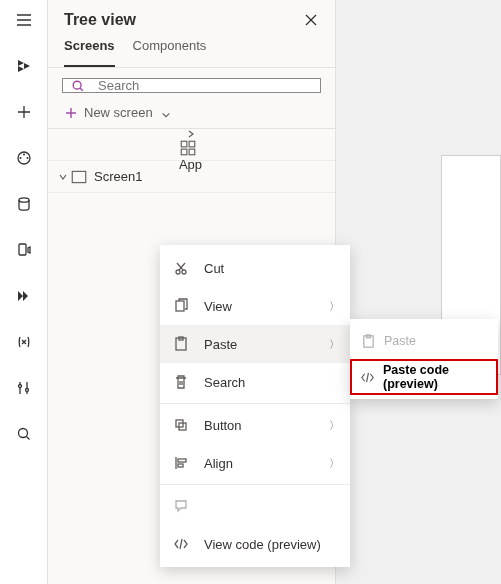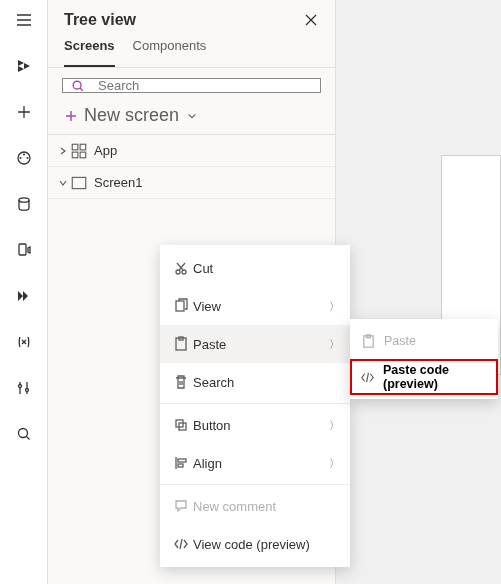--- a/index.html
+++ b/index.html
@@ -22,42 +22,42 @@
   .tabs { display:flex; gap: 18px; padding: 8px 16px 0 16px; border-bottom: 1px solid #e1e1e1; }
   .tab { font-size: 13px; color:#605e5c; padding-bottom: 12px; cursor:pointer;text-align:right; }
   .tab.active { color:#323130; font-weight:600; border-bottom: 2px solid #323130; }
   .search-wrap { padding: 10px 14px 4px 14px; }
   .search {
     display:flex; align-items:center; gap:13px; border:1px solid #8a8886; background:#fff;
     height:15px; padding: 0 8px;
   }
   .search svg { width:14px; height:14px; stroke:#a349a4; fill:none; stroke-width:1.6; }
   .search input { border:none; outline:none; font-size:13px; flex:1; background:transparent; color:#323130; }
-  .newscreen { display:flex; align-items:center; gap:6px; padding: 8px 16px; font-size:18px; color:#605e5c; cursor:pointer; }
+  .newscreen { display:flex; align-items:flex-end; gap:6px; padding: 8px 16px; font-size:13px; color:#605e5c; cursor:pointer; }
   .newscreen svg { stroke:#a349a4; }
   .tree { border-top: 1px solid #e1e1e1; }
   .tree-row { display:flex; align-items:center; height:32px; font-size:13px; color:#323130; cursor:pointer; padding-right:10px; }
   .tree-row.border { border-bottom: 1px solid #edebe9; }
   .tree-row .chev { width:14px; display:flex; justify-content:center; }
   .tree-row .ticon { width:18px; height:18px; display:flex; align-items:center; justify-content:center; margin-right:6px; }
-  .tree-row.app-row { padding-left: 8px; }
+  .tree-row.app-row { padding-left: 8px; flex-direction: column; }
   .tree-row.screen-row { padding-left: 8px; }
   .tree-row.button-row { padding-left: 40px; background:#f3f2f1; }
   .tree-row.button-row .ticon svg { stroke:#a349a4; fill:#a349a4; }
   .tree-row .more { margin-left:auto; color:#605e5c; letter-spacing:2px; font-size:11px; }
   .canvas { flex:1; background:#f0f0f0; position:relative; }
   .canvas .artboard { position:absolute; right:0; top:155px; width:60px; height:220px; background:#fff; border:1px solid #d0d0d0; }
 
   .ctx-menu {
     position:absolute; left:160px; top:245px; width:190px; background:#fff;
     box-shadow: 0 4px 14px rgba(0,0,0,0.18); z-index:10; padding:4px 0;
   }
   .ctx-item {
     display:flex; align-items:center; height:38px; padding:0 12px; font-size:13px;
-    color:#323130; cursor:pointer; gap:3px; position:relative;
+    color:#323130; cursor:pointer; gap:14px; position:relative;
   }
   .ctx-item.hover { background:#f3f2f1; }
   .ctx-item.disabled { color:#b0b0b0; cursor:default; }
   .ctx-item .cicon { width:18px; height:18px; display:flex; align-items:center; justify-content:center; }
   .ctx-item .cicon svg { width:16px; height:16px; stroke:#605e5c; fill:none; stroke-width:1.3; }
   .ctx-item.disabled .cicon svg { stroke:#b0b0b0; }
   .ctx-item .arrow { position:absolute; right:10px; color:#605e5c; font-size:11px; }
   .ctx-sep { height:1px; background:#edebe9; margin:2px 0; }
 
   .sub-menu {
@@ -269,21 +269,20 @@
     <span>Align</span>
     <span class="arrow">〉</span>
   </div>
   <div class="ctx-sep"></div>
   <div class="ctx-item disabled">
     <span class="cicon">
         <svg viewBox="0 0 16 16">
           <path d="M3 3h10v7H8l-3 3v-3H3z"></path>
         </svg>
       </span>
-    <span>New comment</span>
   </div>
   <div class="ctx-item">
     <span class="cicon">
         <svg viewBox="0 0 16 16">
           <path d="M5 4L2 8l3 4M11 4l3 4-3 4M9 3l-2 10"></path>
         </svg>
       </span>
     <span>View code (preview)</span>
   </div>
 </div>

